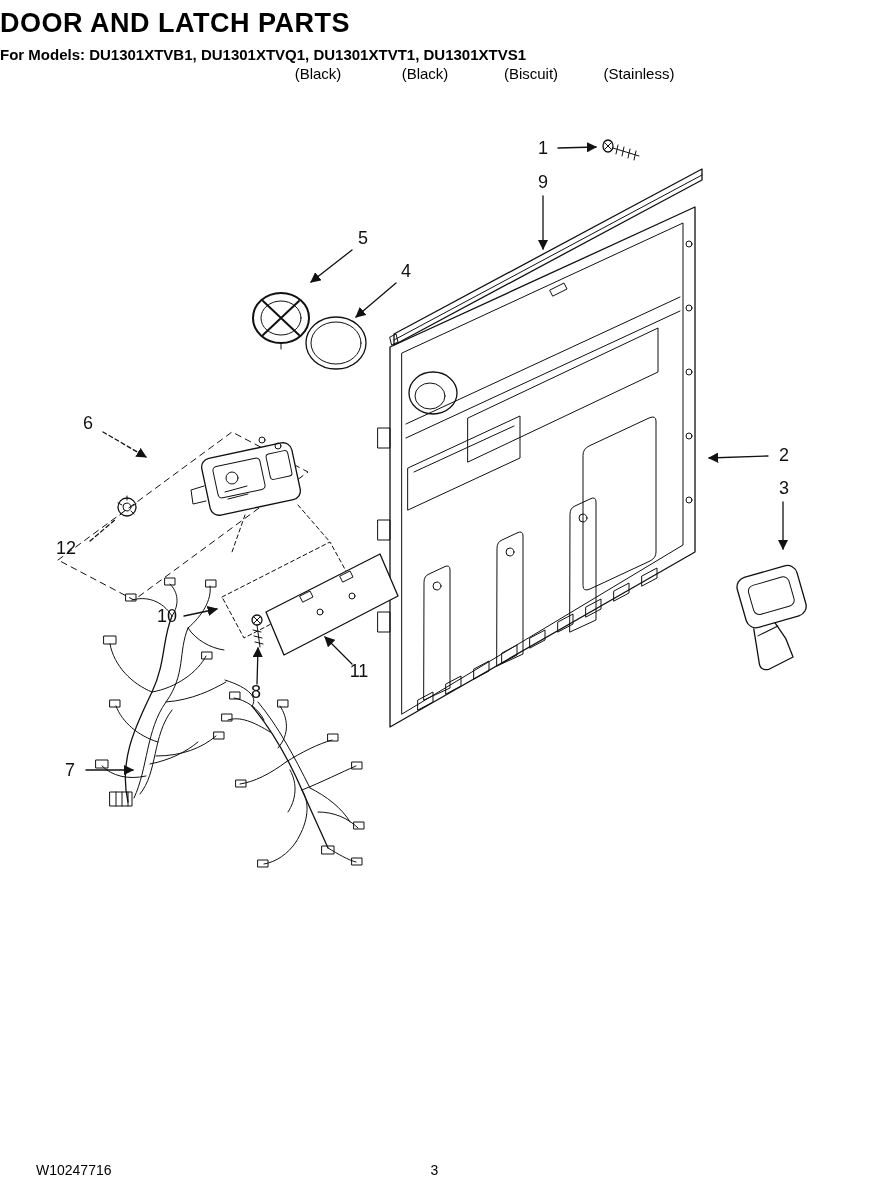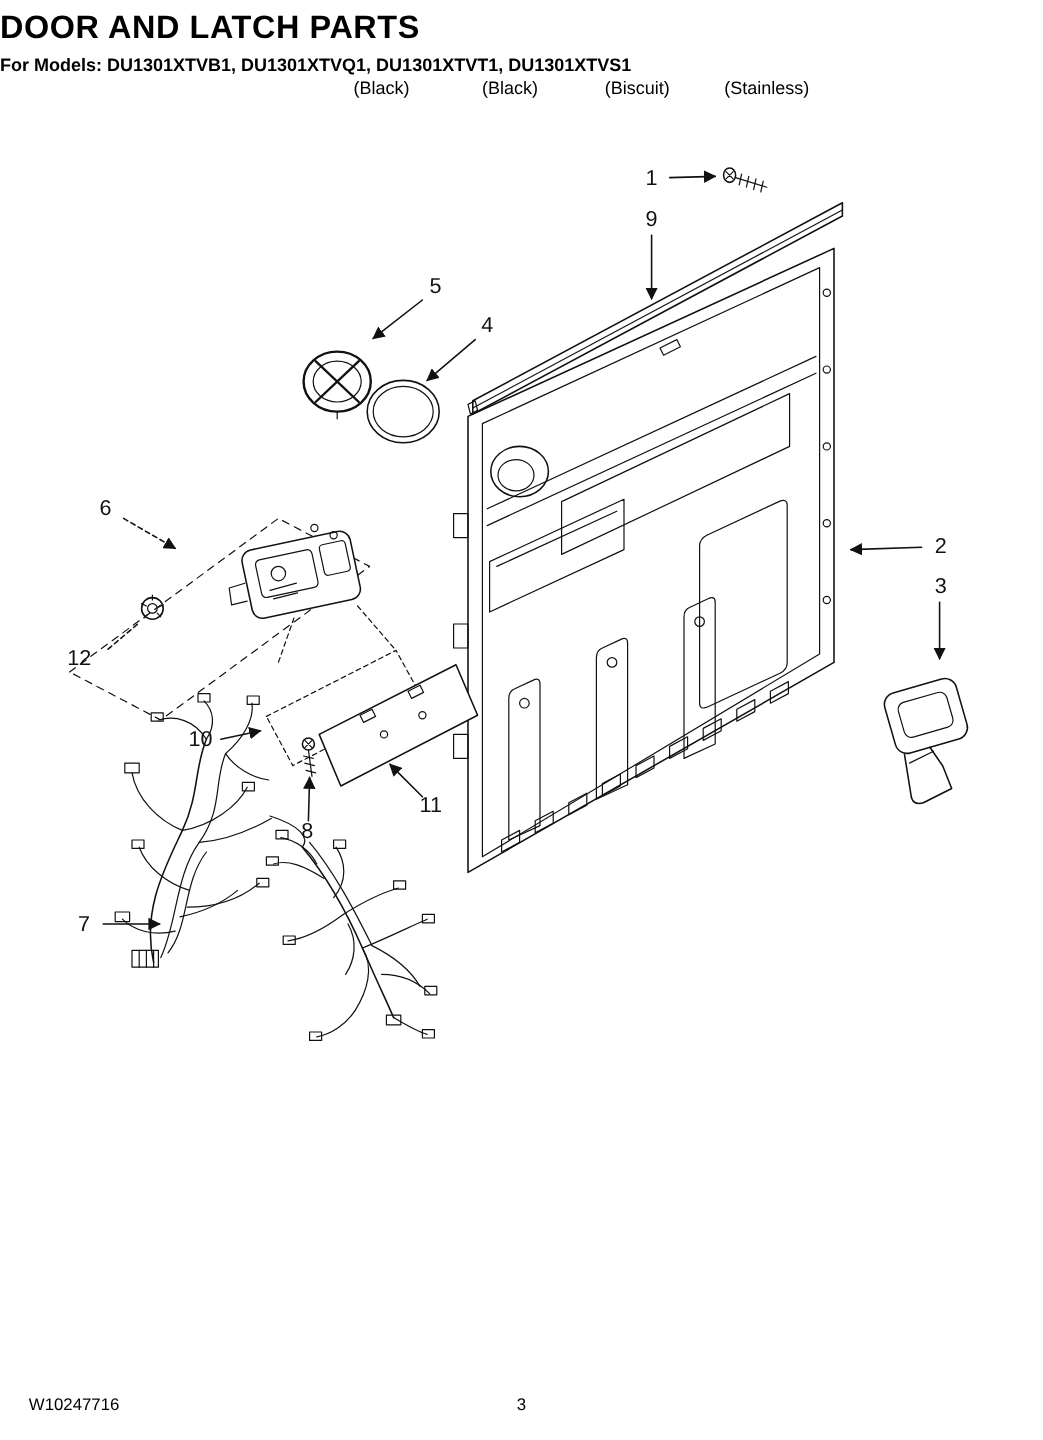--- a/index.html
+++ b/index.html
@@ -3,21 +3,21 @@
 <meta charset="utf-8">
 <style>
   *{margin:0;padding:0;box-sizing:border-box}
   html,body{background:#ffffff}
   .page{position:relative;width:869px;height:1200px;background:#fff;font-family:"Liberation Sans",sans-serif;color:#000;overflow:hidden}
   .header{position:absolute;top:8px;left:0;width:100%;text-align:left}
   .title{font-size:27px;font-weight:700;letter-spacing:.5px}
   .models{margin-top:7px;font-size:15px;font-weight:700}
   .colors{position:relative;height:20px;margin-top:2px;font-size:15px;font-weight:400}
   .colors span{position:absolute;top:0;transform:translateX(-50%);white-space:nowrap}
-  .docnum{position:absolute;left:24px;bottom:22px;font-size:14px}
+  .docnum{position:absolute;left:36px;bottom:22px;font-size:14px}
   .pagenum{position:absolute;left:50%;transform:translateX(-50%);bottom:22px;font-size:14px}
   svg.diagram{position:absolute;left:0;top:0;width:869px;height:1200px}
   .diagram path,.diagram line,.diagram rect,.diagram circle,.diagram ellipse{
     stroke:#111;fill:none;stroke-width:1.3;stroke-linecap:round;stroke-linejoin:round}
   .diagram .thin{stroke-width:1}
   .diagram .thick{stroke-width:2}
   .diagram .dash{stroke-dasharray:6 5}
   .diagram .dash2{stroke-dasharray:4 3}
   .diagram .wfill{fill:#fff}
   .diagram .arrowhead{fill:#111;stroke:none}

